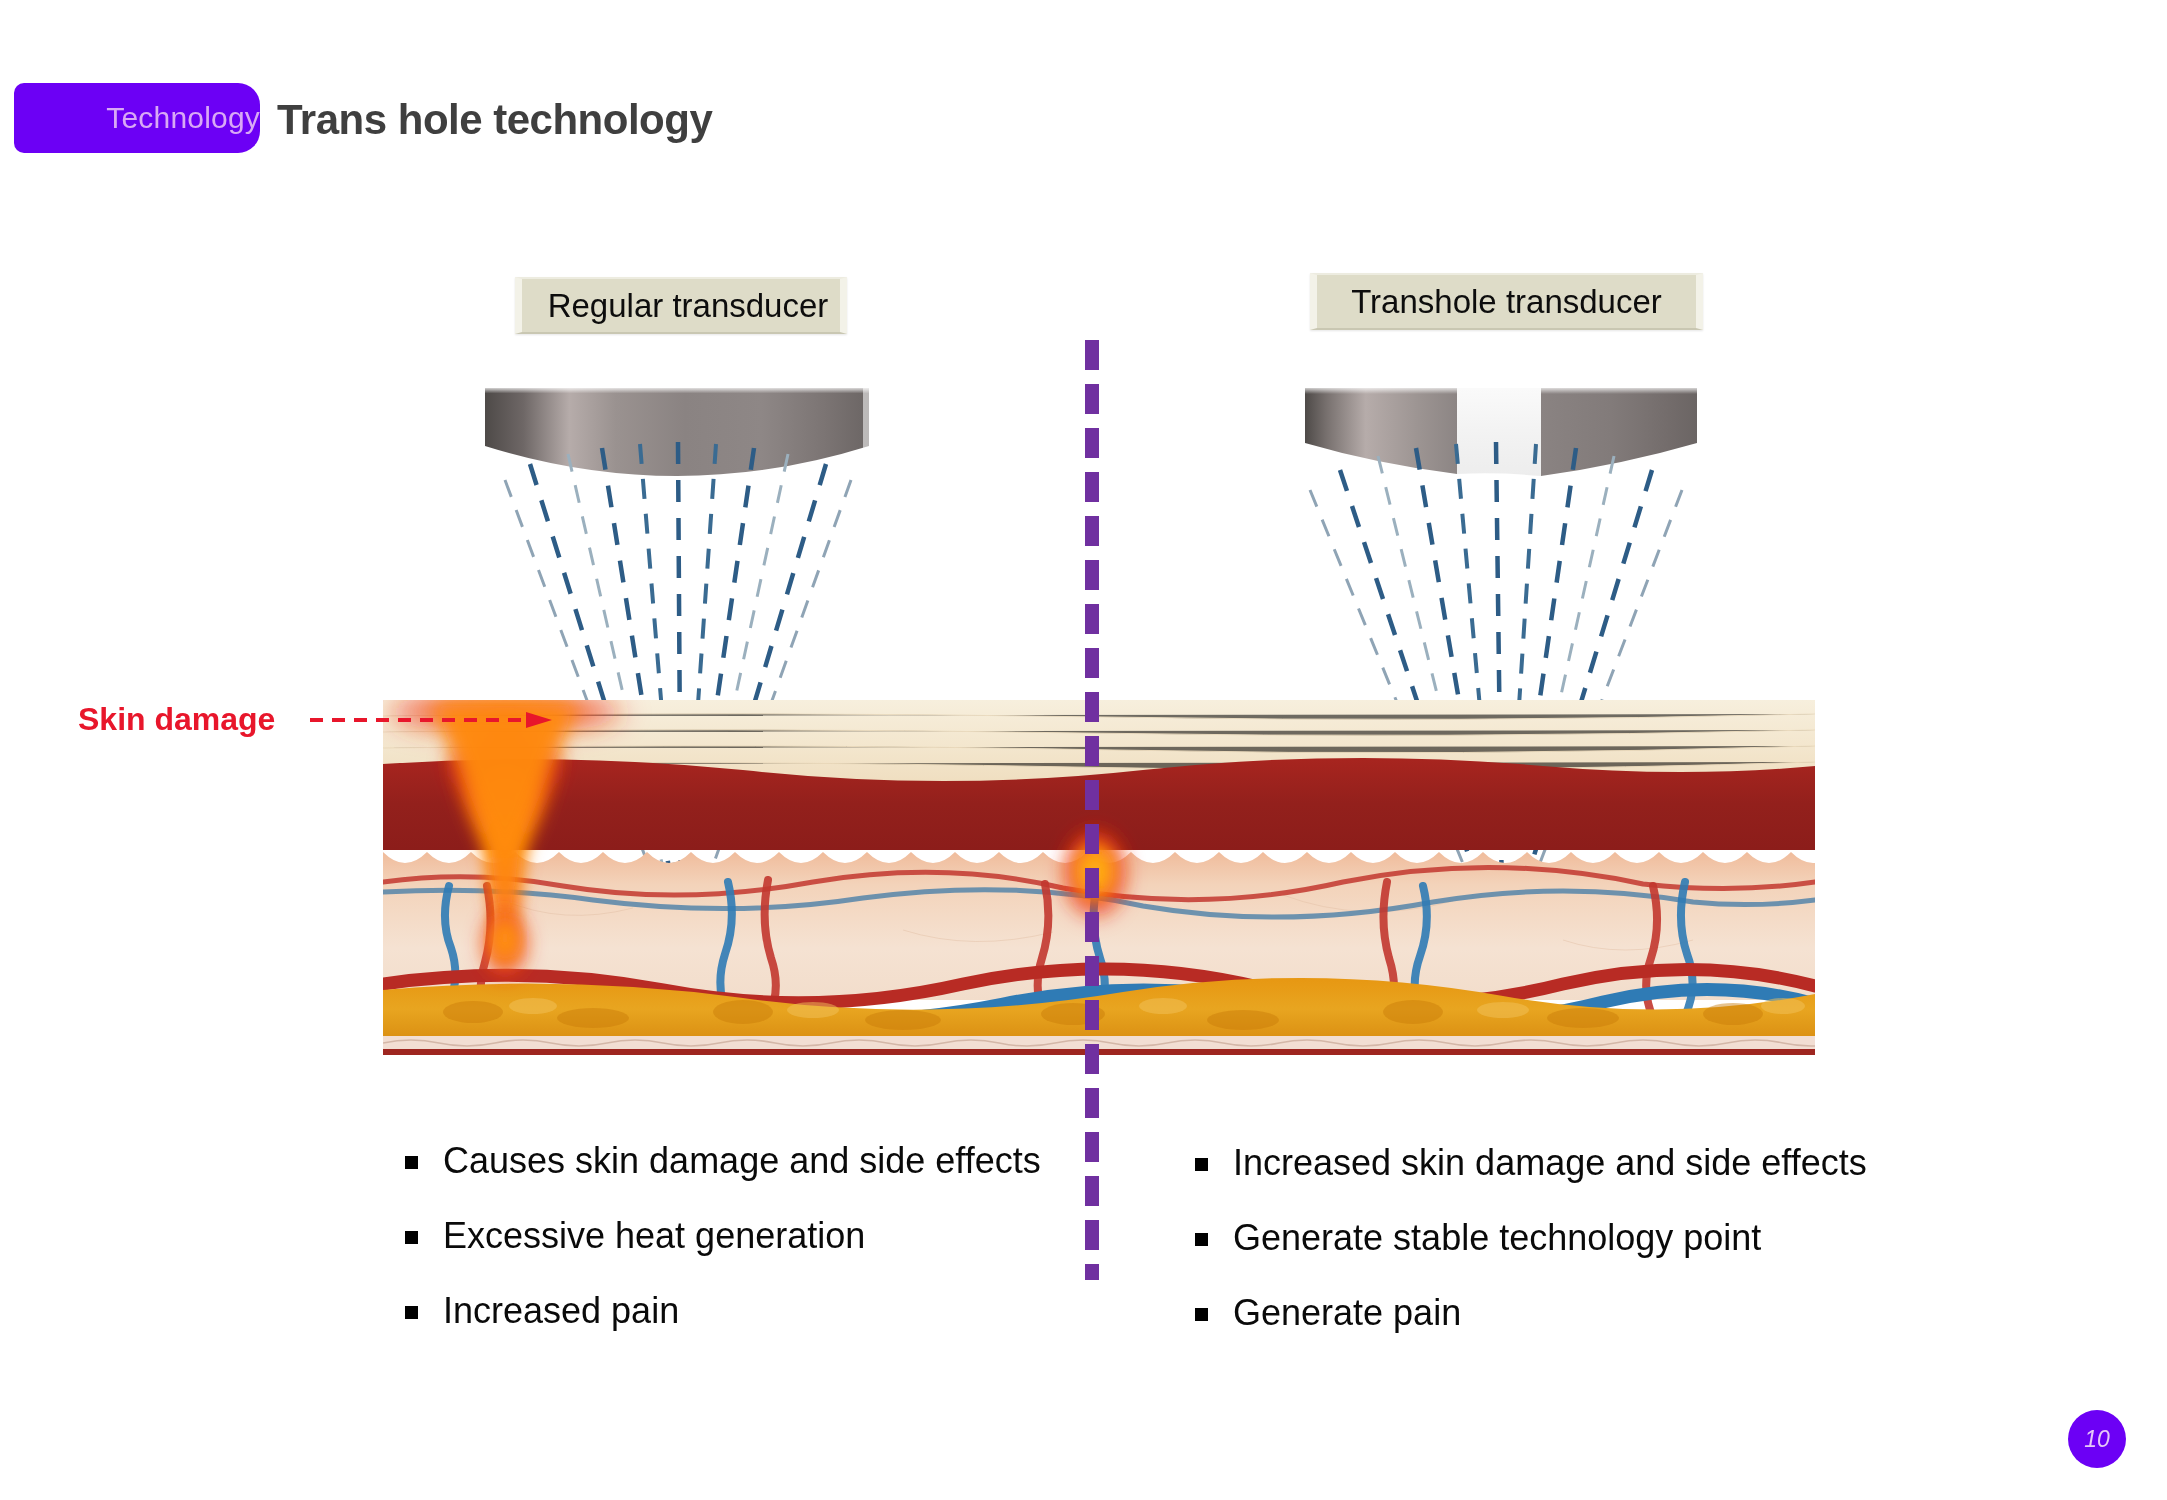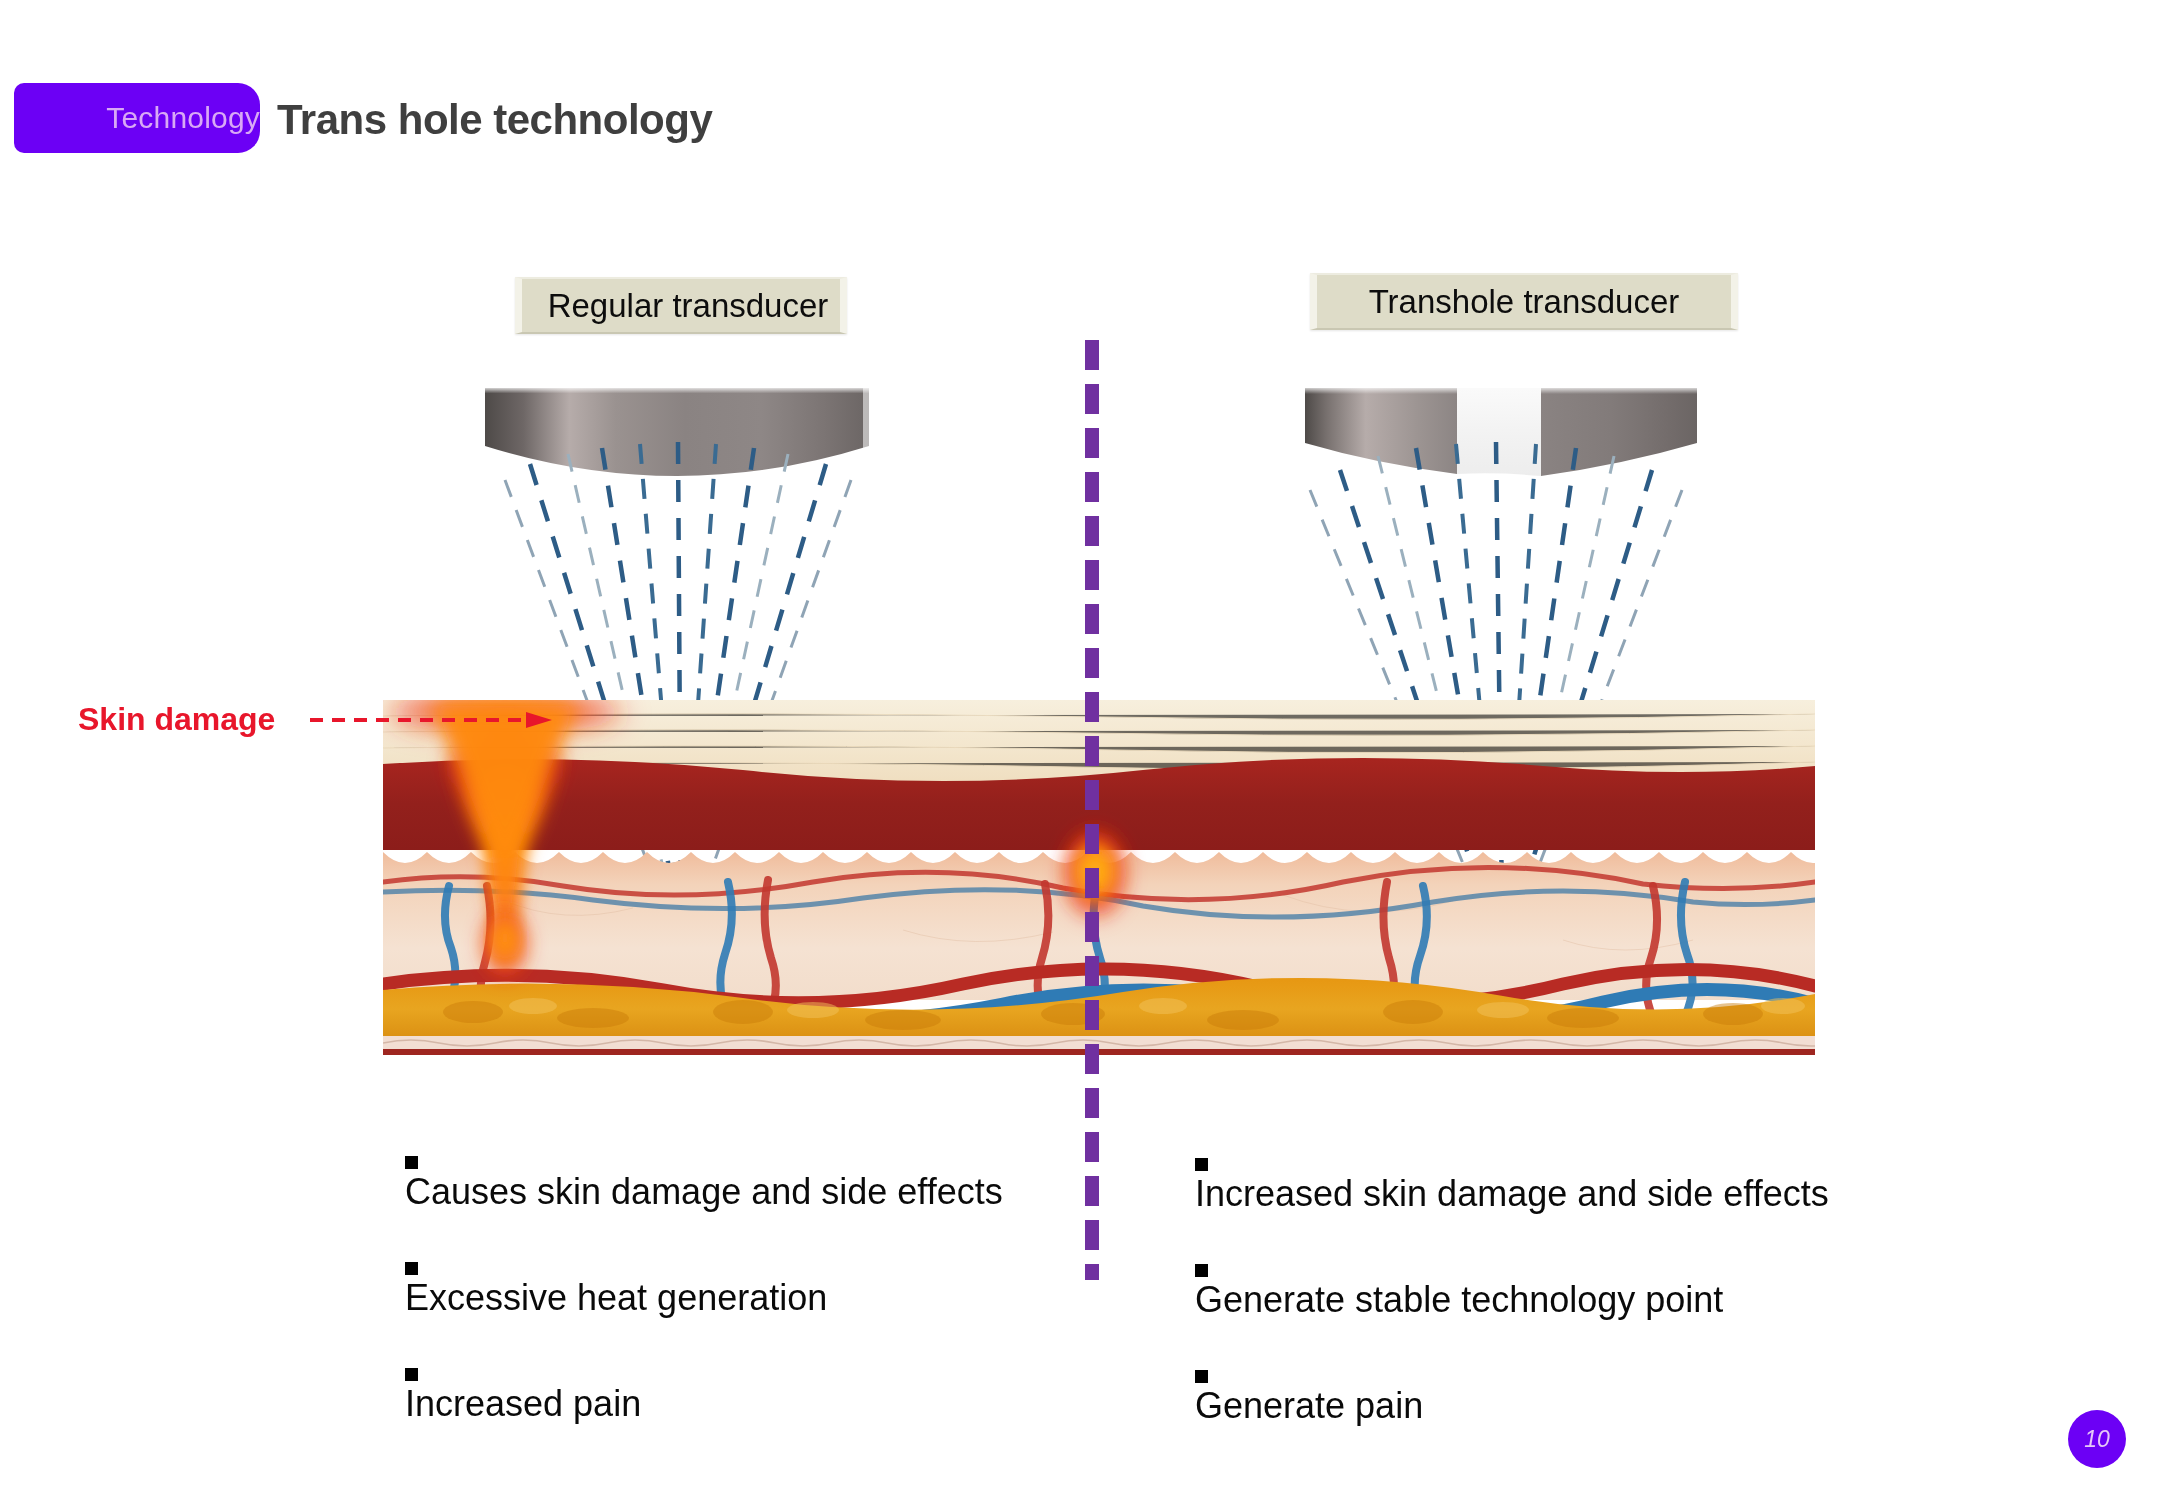--- a/index.html
+++ b/index.html
@@ -31,21 +31,21 @@
     background:#DEDCC8;
     border-left:7px solid #F3F2E8;
     border-right:7px solid #F3F2E8;
     border-top:2px solid #EDECE0;
     border-bottom:2px solid #C9C7B2;
     display:flex; align-items:center; justify-content:center;
     box-shadow:0 1px 2px rgba(0,0,0,.10);
   }
   .col-label span { font-size:33px; color:#0D0D0D; }
   #label-left  { left:515px;  top:277px; width:332px;padding-left:14px; }
-  #label-right { left:1310px; top:273px; width:428px; }
+  #label-right { left:1310px; top:273px; width:393px; }
 
   
   .transducer-wrap { position:absolute; }
   #td-left  { left:485px;  top:388px; width:384px; height:110px; }
   #td-right { left:1305px; top:388px; width:392px; height:110px; }
 
   
   .divider {
     position:absolute; left:1085px; top:340px;
     width:14px; height:940px;
@@ -66,21 +66,21 @@
     white-space:nowrap;
   }
   .skin-damage-arrow {
     position:absolute; left:310px; top:712px; width:244px; height:16px;
   }
 
   
   .bullets { position:absolute; }
   #bullets-left  { left:405px;  top:1138px; }
   #bullets-right { left:1195px; top:1140px; }
-  .bullet-row { display:flex; align-items:flex-start; margin-bottom:30px;flex-direction:column; }
+  .bullet-row { display:flex; align-items:flex-start; margin-bottom:30px; }
   .bullet-mark {
     width:13px; height:13px; background:#000;
     margin-top:18px; margin-right:25px; flex:0 0 auto;
   }
   .bullet-text { font-size:36px; color:#0A0A0A; white-space:nowrap; line-height:1.25; }
 
   
   .page-badge {
     position:absolute; left:2068px; top:1410px;
     width:58px; height:58px; border-radius:50%;

